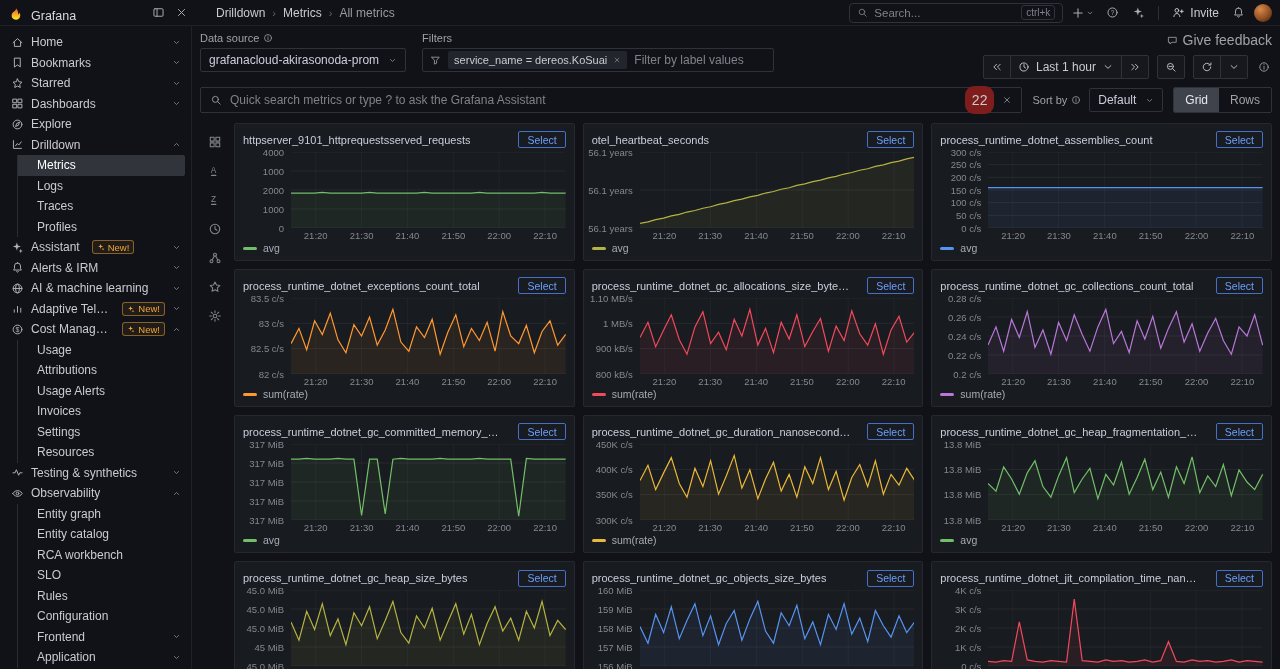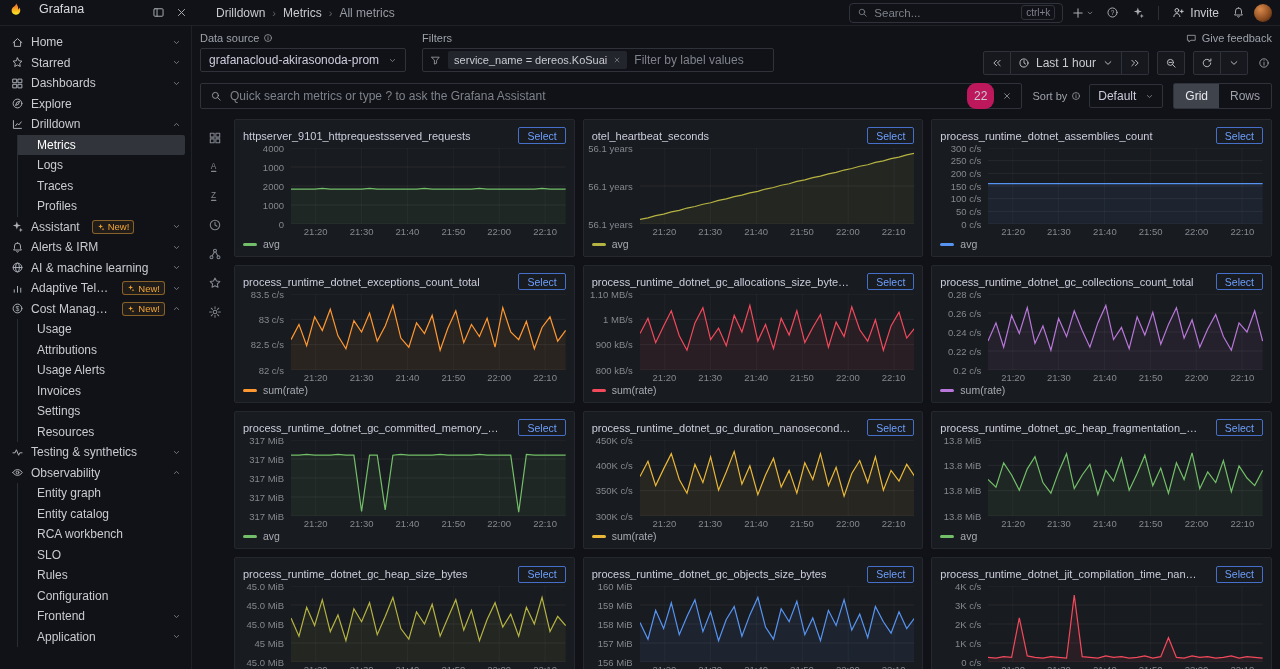--- a/index.html
+++ b/index.html
@@ -6,21 +6,21 @@
   html,body{width:1280px;height:669px;overflow:hidden;background:#111217;color:#CCCCDC;
     font-family:"Liberation Sans","DejaVu Sans",sans-serif;font-size:12px}
   button{font:inherit;color:inherit;background:none;border:none;cursor:pointer}
   input{font:inherit;color:inherit;background:none;border:none;outline:none;min-width:0}
   input::placeholder{color:#7E828A}
   .svgi{width:14px;height:14px;display:block;fill:none;stroke:currentColor;stroke-width:1.2;
     stroke-linecap:round;stroke-linejoin:round}
 
   
   .topbar{height:26px;display:flex;align-items:center;padding:0 8px;border-bottom:1px solid #1F2127;background:#111217}
-  .tb-brand{display:flex;align-items:flex-start;gap:15px;width:184px;flex-shrink:0}
+  .tb-brand{display:flex;align-items:flex-end;gap:7px;width:184px;flex-shrink:0}
   .tb-title{font-size:12.5px;color:#D8D9DF}
   .ic-btn{display:flex;align-items:center;justify-content:center;width:21px;height:21px;border-radius:3px;color:#A9ACB3}
   .ic-btn .svgi{width:13px;height:13px}
   .brand-push{margin-left:auto;display:flex;gap:2px}
   .breadcrumb{display:flex;align-items:center;gap:7px;margin-left:24px;font-size:12px;color:#C9CBD1;white-space:nowrap}
   .breadcrumb .sep{color:#5E626B;font-size:11px}
   .crumb-cur{color:#969AA3}
   .tb-right{margin-left:auto;display:flex;align-items:center;gap:5px}
   .tb-search{display:flex;align-items:center;gap:6px;width:214px;height:20px;border:1px solid #2F323A;
     border-radius:4px;padding:0 7px;color:#7E828A;background:#111217}
@@ -64,39 +64,39 @@
   .dd .caret-ic .svgi{width:9px;height:9px;color:#9DA1A9}
   .filter-box{display:flex;align-items:center;gap:7px;height:24px;border:1px solid #2F323A;border-radius:2px;
     padding:0 7px;min-width:306px}
   .funnel-ic{color:#9DA1A9;display:flex}
   .funnel-ic .svgi{width:11px;height:11px}
   .chip{display:flex;align-items:center;gap:6px;background:#22252B;border-radius:2px;height:18px;
     padding:0 6px;font-size:11px;color:#C9CBD1;cursor:pointer}
   .chip .svgi{width:8px;height:8px;color:#9DA1A9}
   .filter-box input{font-size:12px;width:132px}
   .ctrl-right{display:flex;flex-direction:column;align-items:flex-end;gap:7px}
-  .feedback{display:flex;align-items:center;gap:5px;font-size:11px;color:#9DA1A9;cursor:pointer}
+  .feedback{display:flex;align-items:center;gap:5px;font-size:14px;color:#9DA1A9;cursor:pointer}
   .feedback .svgi{width:11px;height:11px}
   .time-row{display:flex;align-items:flex-end;gap:8px}
   .btn-group{display:flex}
   .tbtn{display:flex;align-items:center;gap:6px;height:24px;padding:0 7px;border:1px solid #2F323A;
     background:#16181D;border-radius:2px;font-size:12px;color:#C9CBD1}
   .tbtn .svgi{width:12px;height:12px}
   .btn-group .tbtn+.tbtn{border-left:none}
   .btn-group .tbtn:first-child{border-radius:2px 0 0 2px}
   .btn-group .tbtn:last-child{border-radius:0 2px 2px 0}
   .btn-group .tbtn:not(:first-child):not(:last-child){border-radius:0}
   .tbtn.ghost{border:none;background:none;padding:0 2px;color:#9DA1A9}
 
   .search-row{display:flex;align-items:center;gap:10px;margin-bottom:10px}
   .metrics-search{flex:1;display:flex;align-items:center;gap:8px;height:26px;border:1px solid #2F323A;
     border-radius:2px;padding:0 9px;background:#111217}
   .metrics-search .svgi{width:12px;height:12px;color:#9DA1A9}
   .metrics-search input{flex:1;font-size:12px}
-  .count-badge{background:#be185d;border-radius:9px;padding:6px 7px;font-size:12px;color:#C9CBD1;flex-shrink:0}
+  .count-badge{background:#7f1d1d;border-radius:9px;padding:6px 7px;font-size:14px;color:#C9CBD1;flex-shrink:0}
   .clear-ic{display:flex;color:#9DA1A9;cursor:pointer}
   .clear-ic .svgi{width:10px;height:10px}
   .sort-wrap{display:flex;align-items:center;gap:8px}
   .sort-label{display:flex;align-items:center;gap:4px;font-size:11px;color:#9DA1A9}
   .sort-label .svgi{width:10px;height:10px}
   .segmented{display:flex;border:1px solid #2F323A;border-radius:2px;overflow:hidden;height:26px}
   .seg{padding:0 11px;font-size:12px;color:#9DA1A9;display:flex;align-items:center}
   .seg.active{background:#3E434C;color:#E8E8EE}
 
   .content-row{flex:1;display:flex;min-height:0}
@@ -228,20 +228,33 @@
 <div class="shell">
   <nav class="sidebar">
     <div id="sidebar-nav">
         <div class="nav-item">
           <span class="n-ic">
             <svg class="svgi" viewBox="0 0 16 16" aria-hidden="true">
               <path d="M2.6 8.2 8 3.2l5.4 5M4.2 7.2v5.6h7.6V7.2"></path>
             </svg>
           </span>
           <span class="n-label">Home</span>
+          <span class="n-chev down">
+            <svg class="svgi" viewBox="0 0 16 16" aria-hidden="true">
+              <path d="M4.2 6.2 8 9.8l3.8-3.6"></path>
+            </svg>
+          </span>
+        </div>
+        <div class="nav-item">
+          <span class="n-ic">
+            <svg class="svgi" viewBox="0 0 16 16" aria-hidden="true">
+              <path d="M4.6 2.6h6.8v10.8L8 10.9l-3.4 2.5z"></path>
+            </svg>
+          </span>
+          <span class="n-label">Bookmarks</span>
           <span class="n-chev down">
             <svg class="svgi" viewBox="0 0 16 16" aria-hidden="true">
               <path d="M4.2 6.2 8 9.8l3.8-3.6"></path>
             </svg>
           </span>
         </div>
         <div class="nav-item">
           <span class="n-ic">
             <svg class="svgi" viewBox="0 0 16 16" aria-hidden="true">
               <path d="M8 2.4l1.7 3.4 3.8.6-2.8 2.7.7 3.8L8 11.1l-3.4 1.8.7-3.8L2.5 6.4l3.8-.6z"></path>

